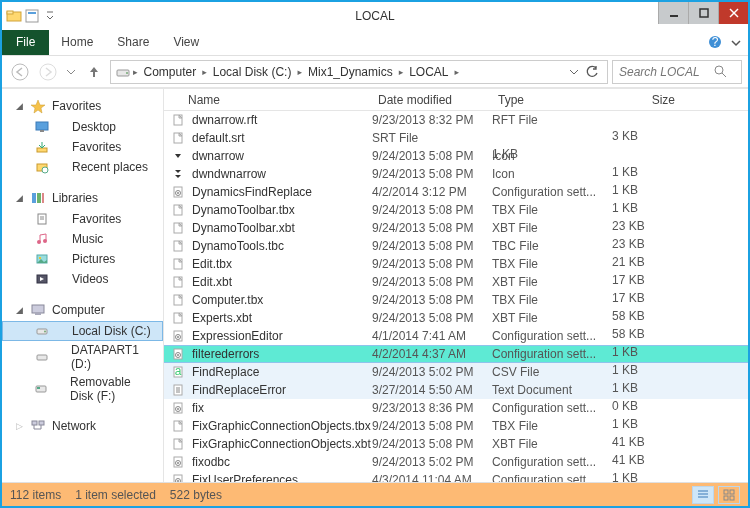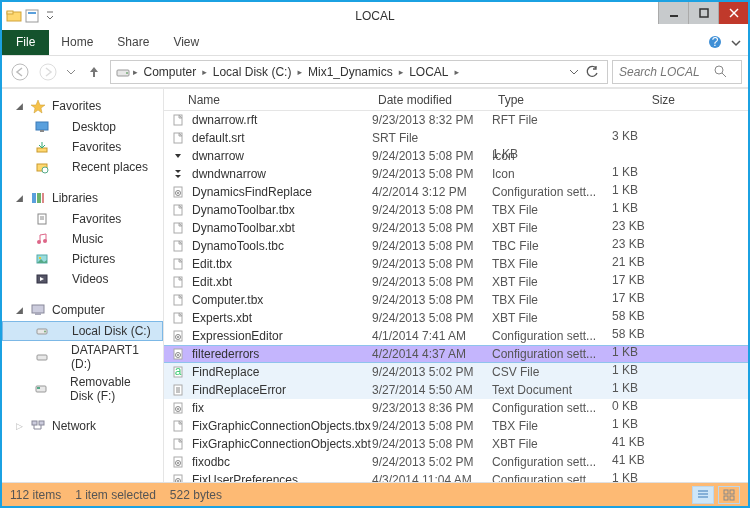--- a/index.html
+++ b/index.html
@@ -45,21 +45,21 @@
 .filepane { flex: 1; display: flex; flex-direction: column; overflow: hidden; }
 .col-headers { height: 22px; display: flex; align-items: center; border-bottom: 1px solid #e5e5e5; background: #fff; color: #444; }
 .col { padding: 0 6px; border-right: 1px solid transparent; }
 .col-name { width: 208px; padding-left: 24px; }
 .col-date { width: 120px; }
 .col-type { width: 120px; }
 .col-size { width: 70px; text-align: right; }
 
 .filelist { flex: 1; overflow-y: auto; overflow-x: hidden; }
 .filerow { height: 18px; display: flex; align-items: center; padding-left: 6px; color: #333; white-space: nowrap; }
-.filerow.selected { background: #c4b5fd; border-top: 1px solid #8fc3ec; border-bottom: 1px solid #8fc3ec; }
+.filerow.selected { background: #5eead4; border-top: 1px solid #8fc3ec; border-bottom: 1px solid #8fc3ec; }
 .filerow.hover { background: #eaf3fb; }
 .f-name { width: 202px; display: flex; align-items: center; gap: 6px; overflow: hidden; text-overflow: ellipsis; }
 .f-icon { width: 16px; height: 16px; display:inline-flex; align-items:center; justify-content:center; flex-shrink: 0; }
 .f-date { width: 120px; color: #555; }
 .f-type { width: 120px; color: #555; overflow: hidden; text-overflow: ellipsis; }
 .f-size { width: 70px; text-align: left; color: #555; padding-right: 6px; margin-top: 31px; }
 
 
 .statusbar { height: 24px; border-top: 1px solid #e0e0e0; display: flex; align-items: center; padding: 0 8px; gap: 14px; color: #555; font-size: 12px; background: #fdba74; }
 .status-right { margin-left: auto; display: flex; gap: 4px; }

